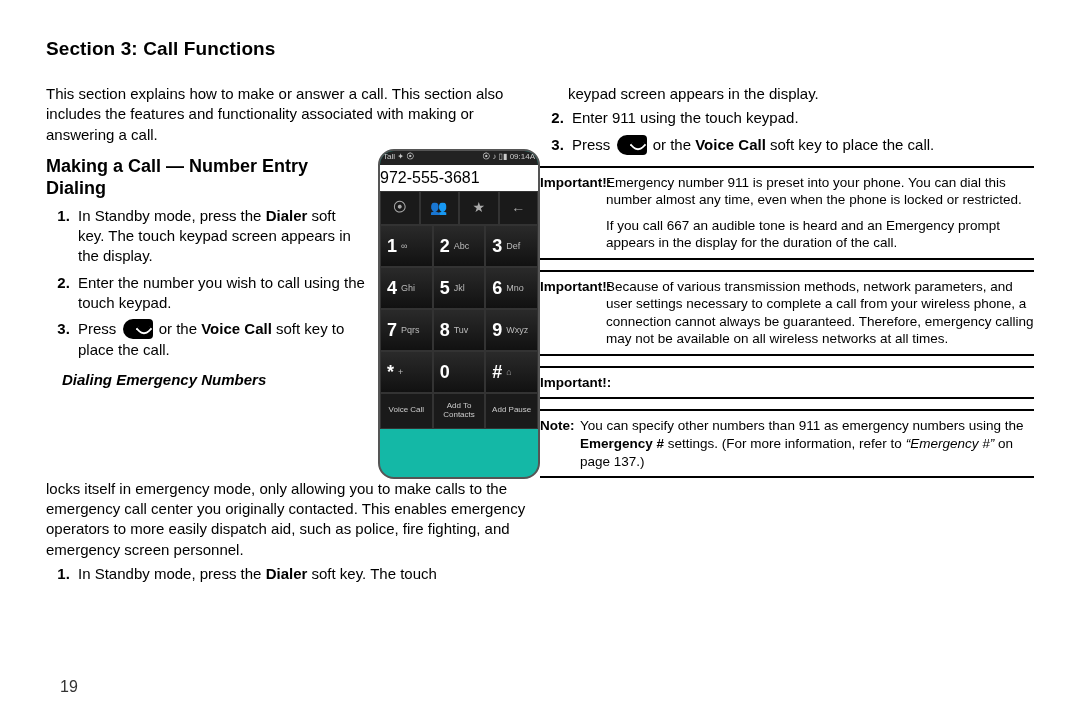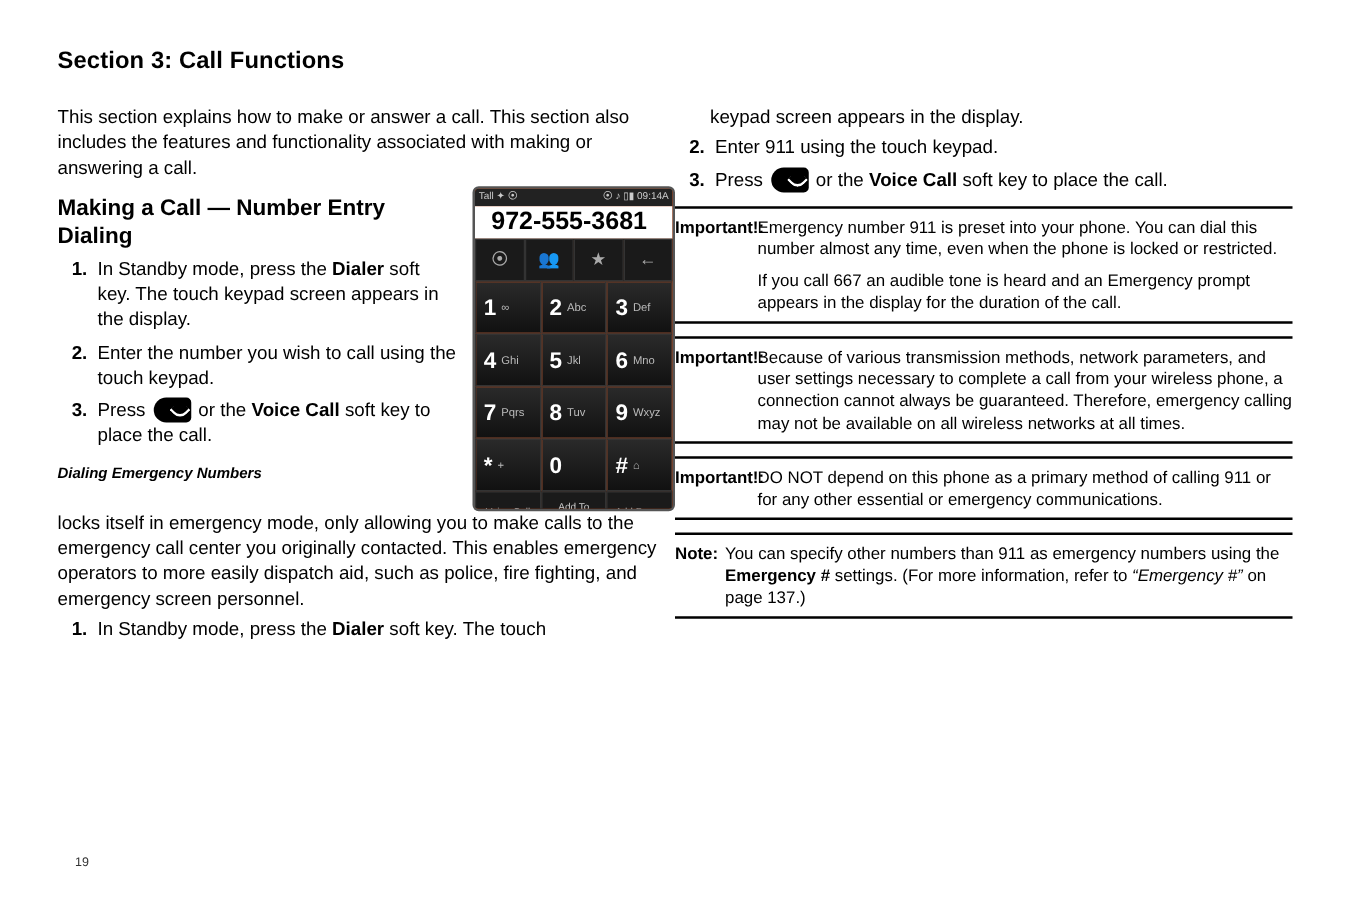--- a/index.html
+++ b/index.html
@@ -26,52 +26,52 @@
   .intro { margin-bottom:10px; }
   h2.sub-heading {
     font-size:18px; font-weight:900; margin:6px 0 6px 0; line-height:1.25;
   }
   .with-image { display:flex; gap:12px; align-items:flex-start; }
   .with-image .textblock { flex:1; }
   ol.steps { margin:0 0 6px 0; padding-left:28px; }
   ol.steps li { margin:0 0 6px 0; padding-left:4px; }
   ol.steps li::marker { font-weight:bold; }
   .bold { font-weight:bold; }
-  h3.subsub { font-style:italic; font-weight:bold; font-size:12px; margin:10px 0 4px 0; }
+  h3.subsub { font-style:italic; font-weight:bold; font-size:15px; margin:10px 0 4px 16px; }
   .notebox {
     border-top:2px solid #000;
     border-bottom:2px solid #000;
     padding:6px 0 6px 0;
     margin:10px 0 6px 0;
     font-size:13.5px;
     line-height:1.3;
   }
   .notebox .nrow { display:flex; }
   .notebox .nrow .nl { width:66px; flex-shrink:0; font-weight:bold; }
   .notebox .nrow .nb { flex:1; }
   .notebox .gap { height:8px; }
-  .page-number { position:absolute; left:60px; bottom:24px; font-size:10px; color:#333;}
+  .page-number { position:absolute; left:60px; bottom:24px; font-size:16px; color:#333;}
   
   .phone {
-    width:162px; height:260px;
-    background:#c2410c;
-    border-radius:5px;
+    width:162px; height:330px;
+    background:#14b8a6;
+    border-radius:16px;
     color:#ddd;
     font-family: Arial, sans-serif;
     overflow:hidden;
     flex-shrink:0;
     border:2px solid #555;
   }
   .phone .statusbar {
     display:flex; justify-content:space-between; align-items:center;
     font-size:8px; padding:1px 3px; background:#222; color:#ccc; height:14px;
   }
   .phone .number {
-    background:#fff; color:#000; font-size:20px; font-weight:bold;
-    padding:3px 13px; height:26px; display:flex; align-items:center;
+    background:#fff; color:#000; font-size:16px; font-weight:normal;
+    padding:3px 0; height:26px; display:flex; align-items:center;
   }
   .phone .quickrow { display:flex; height:34px; }
   .phone .quickrow .qc {
     flex:1; display:flex; align-items:center; justify-content:center;
     border:1px solid #333; font-size:14px; color:#aaa;
     background:#1a1a1a;
   }
   .phone .keypad { display:grid; grid-template-columns:repeat(3,1fr); }
   .phone .key {
     height:42px; border:1px solid #333;
@@ -230,21 +230,20 @@
     <div class="notebox importantbox">
       <div class="nrow">
         <div class="nl">Important!:</div>
         <div class="nb">Because of various transmission methods, network parameters, and user settings necessary to complete a call from your wireless phone, a connection cannot always be guaranteed. Therefore, emergency calling may not be available on all wireless networks at all times.</div>
       </div>
     </div>
 
     <div class="notebox importantbox">
       <div class="nrow">
         <div class="nl">Important!:</div>
-        <div class="nb">DO NOT depend on this phone as a primary method of calling 911 or for any other essential or emergency communications.</div>
       </div>
     </div>
 
     <div class="notebox">
       <div class="nrow">
         <div class="nl" style="width:40px">Note:</div>
         <div class="nb">
           <span>You can specify other numbers than 911 as emergency numbers using the </span><span class="bold">Emergency #</span><span> settings. (For more information, refer to </span><span class="quoteital">“Emergency #”</span><span> on page 137.)</span>
         </div>
       </div>

